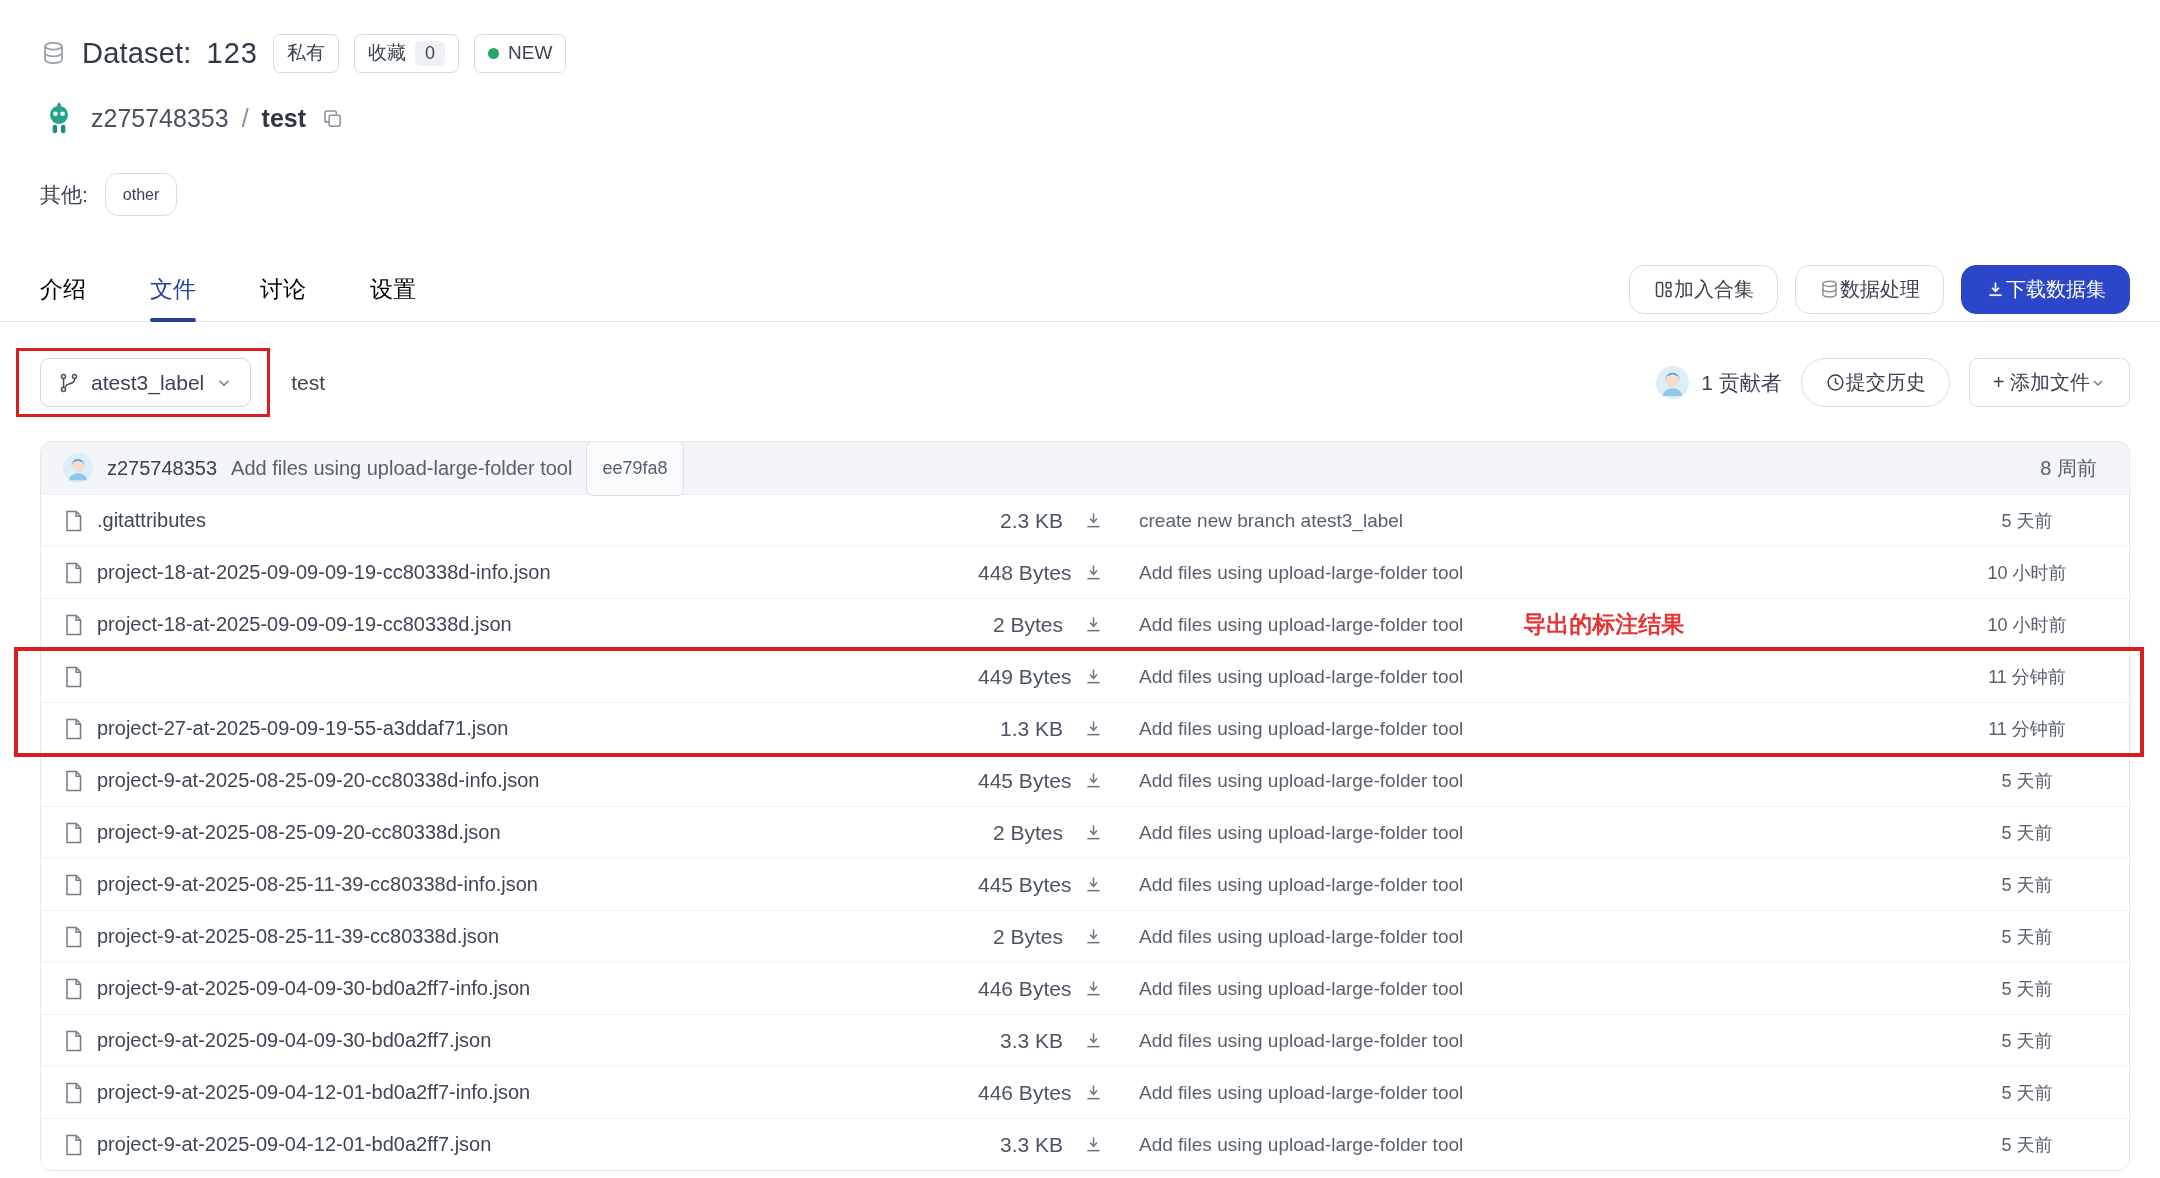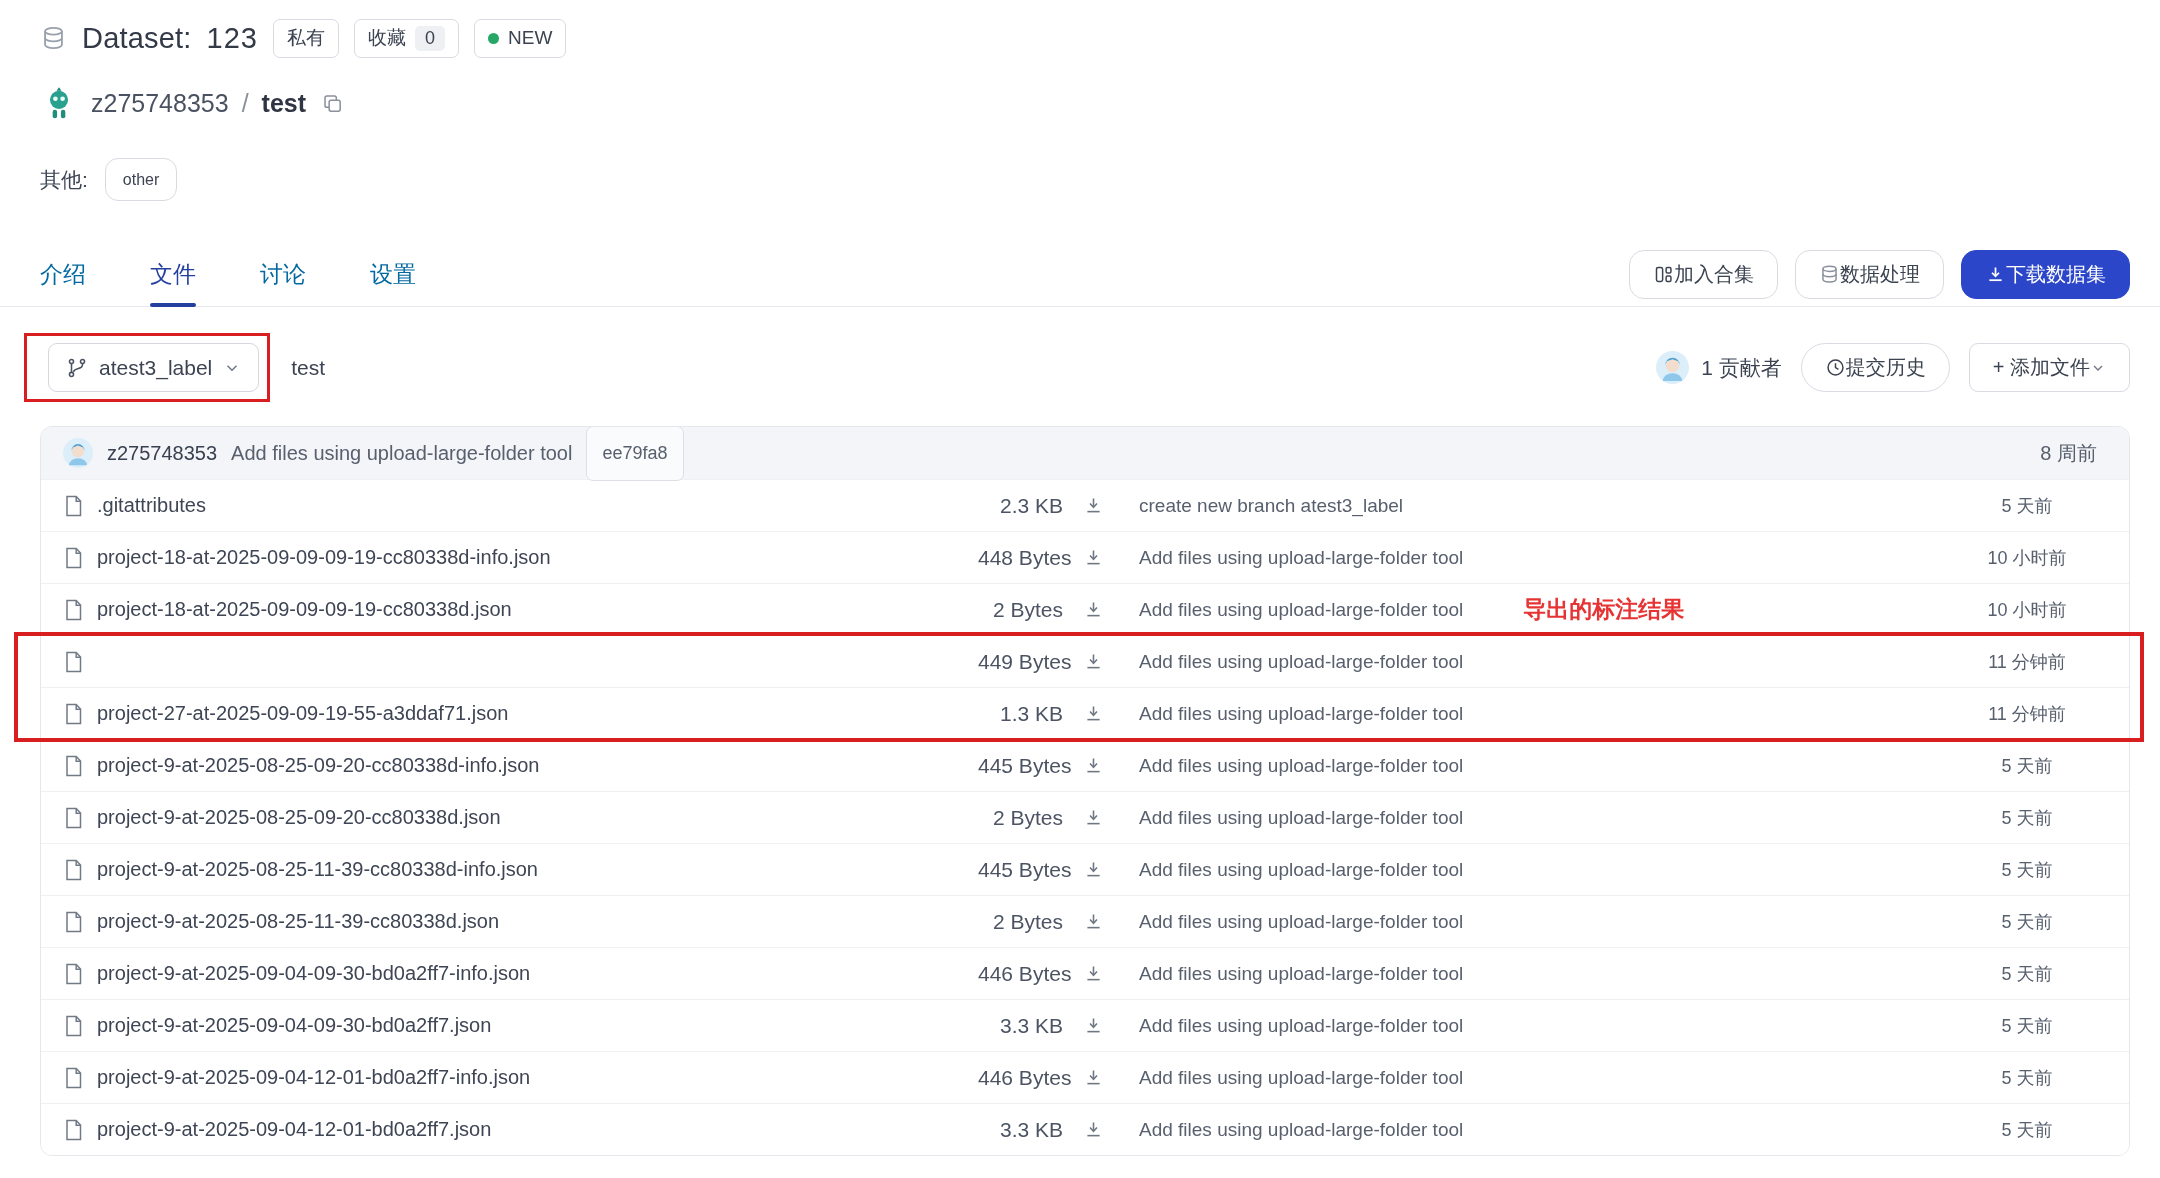--- a/index.html
+++ b/index.html
@@ -5,21 +5,21 @@
   :root{
     --accent:#2b46c8; --tab-active:#24409f; --red:#d81e1e; --red-text:#e63333; --green:#27a766;
     --txt:#3c4352; --txt-dark:#323947; --txt-mid:#58606e; --border:#d8dbe2; --row-line:#eef0f4;
   }
   *{box-sizing:border-box; margin:0; padding:0;}
   html,body{width:2160px; height:1178px; background:#fff;}
   body{font-family:"Liberation Sans","DejaVu Sans",sans-serif; color:var(--txt); overflow:hidden;}
   svg{display:block;}
 
   
-  .top{padding:16px 30px 0 40px;}
+  .top{padding:31px 30px 0 40px;}
   .h-row1{display:flex; align-items:center; gap:15px; height:44px;}
   .h-title{font-size:29px; color:var(--txt-dark); letter-spacing:.2px;}
   .h-name{font-size:29px; color:var(--txt-dark); letter-spacing:1px;}
   .badge{display:inline-flex; align-items:center; height:39px; padding:0 13px; border:1px solid var(--border);
          border-radius:7px; font-size:19px; color:var(--txt); background:#fff;}
   .badge .count{background:#eef0f4; border-radius:5px; padding:2px 10px; margin-left:9px; font-size:18px;}
   .dot{width:11px; height:11px; border-radius:50%; background:var(--green); margin-right:9px;}
 
   .h-row2{margin-top:24px; display:flex; align-items:center; gap:13px;}
   .avatar-main{width:38px; height:38px;}
@@ -29,32 +29,32 @@
   .icon-btn{background:none; border:none; cursor:pointer; padding:2px;}
 
   .h-row3{margin-top:36px; display:flex; align-items:center; gap:17px; font-size:21px; color:var(--txt);}
   .tag{height:43px; padding:0 17px; border:1px solid var(--border); border-radius:13px; background:#fff;
        display:inline-flex; align-items:center; font-size:16px; color:var(--txt); cursor:pointer;}
 
   
   .tabbar{margin-top:42px; padding:0 30px 0 40px; display:flex; align-items:center; height:64px;
           border-bottom:1px solid #e6e8ed;}
   .tabs{display:flex; gap:64px; height:100%;}
-  .tab{font-size:23px; color:#0369a1; display:flex; align-items:center; position:relative; cursor:pointer;}
+  .tab{font-size:23px; color:#000000; display:flex; align-items:center; position:relative; cursor:pointer;}
   .tab.active{color:var(--tab-active);}
   .tab.active::after{content:""; position:absolute; left:0; right:0; bottom:-1px; height:4px;
                      background:var(--tab-active); border-radius:2px;}
   .tab-actions{margin-left:auto; display:flex; align-items:center; gap:17px;}
   .btn{display:inline-flex; align-items:center; height:49px; padding:0 23px; background:#fff;
        border:1px solid var(--border); border-radius:15px; font-size:20px; color:#3b4250; cursor:pointer; white-space:nowrap;}
   .btn-primary{background:var(--accent); border-color:var(--accent); color:#fff;}
 
   
   .branch-row{margin:26px 30px 0 16px; display:flex; align-items:center;}
-  .red-box-branch{border:3px solid var(--red); padding:7px 8px 7px 21px; display:inline-flex; align-items:center;margin-left:8px;}
+  .red-box-branch{border:3px solid var(--red); padding:7px 16px 7px 21px; display:inline-flex; align-items:center;}
   .branch-btn{height:49px; padding:0 17px; border:1px solid #d4d7de; border-radius:9px; background:#fff;
               display:inline-flex; align-items:center; gap:11px; font-size:21px; color:var(--txt); cursor:pointer;}
   .path-label{margin-left:21px; font-size:21px; color:var(--txt);}
   .branch-right{margin-left:auto; display:flex; align-items:center; gap:19px;}
   .contrib{display:flex; align-items:center; gap:12px; font-size:21px; color:var(--txt); cursor:pointer;}
   .avatar-sm{width:33px; height:33px;}
   .pill{border-radius:25px;}
 
   
   .table-wrap{position:relative; margin:24px 30px 0 40px;}

